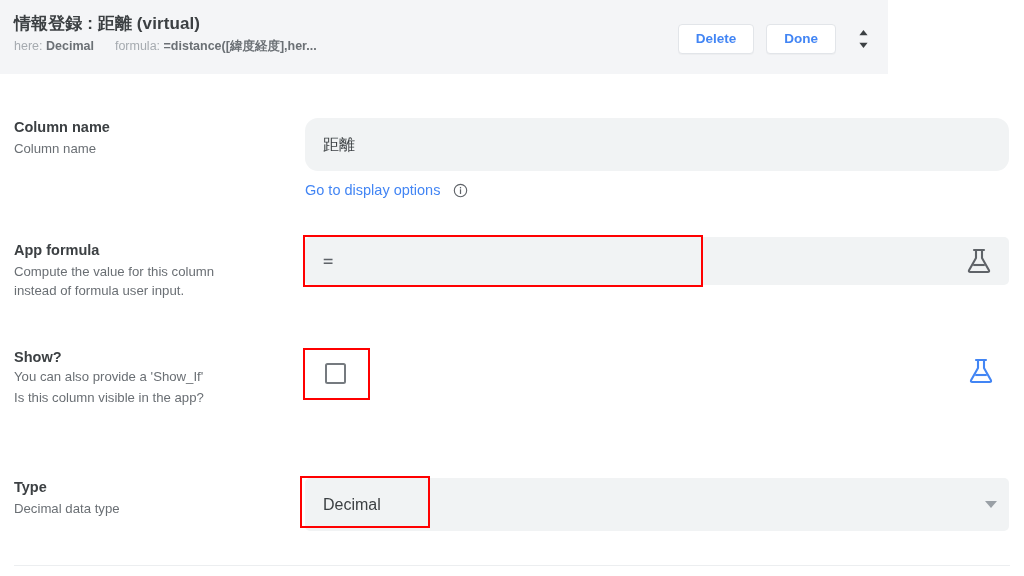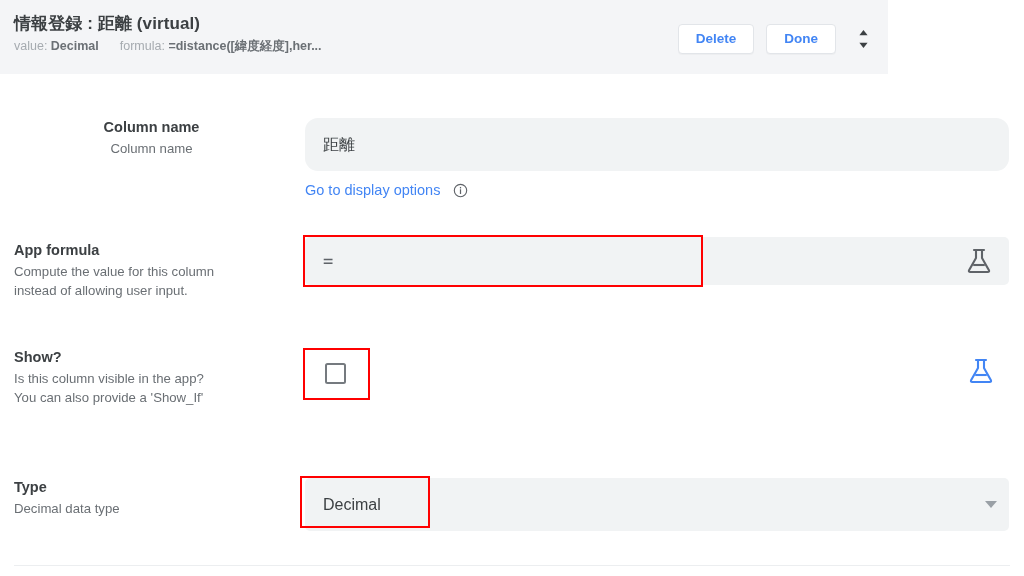--- a/index.html
+++ b/index.html
@@ -182,42 +182,42 @@
     font-family: "DejaVu Sans Mono", "Liberation Mono", monospace;
   }
 </style>
 </head>
 <body>
 
 <div class="header">
   <div class="header-titles">
     <div class="header-title">情報登録 : 距離 (virtual)</div>
     <div class="header-sub">
-      <span class="lbl">value:</span>
+      <span class="lbl">here:</span>
       <span class="val">Decimal</span>
       <span class="gap"></span>
       <span class="lbl">formula:</span>
       <span class="val">=distance([緯度経度],her...</span>
     </div>
   </div>
 
   <div class="header-actions">
     <button class="btn">Delete</button>
     <button class="btn">Done</button>
     <div class="expander">
       <svg width="13" height="22" viewBox="0 0 13 22" aria-hidden="true">
         <path d="M6.5 2 L10.6 7.2 L2.4 7.2 Z" fill="#3c4043"></path>
         <path d="M6.5 20 L10.6 14.8 L2.4 14.8 Z" fill="#3c4043"></path>
       </svg>
     </div>
   </div>
 </div>
 
 <div class="row" style="top:118px;">
-  <div class="label-col" style="top:0;text-align:center;">
+  <div class="label-col" style="top:0;">
     <div class="row-title">Column name</div>
     <div class="row-desc">Column name</div>
   </div>
   <div class="field" style="left:305px; top:0; width:704px; height:53px; display:flex; align-items:center; padding-left:18px;border-radius:13px;">
     <span class="field-text">距離</span>
   </div>
   <div class="link" style="left:305px; top:63px;">
     <span>Go to display options</span>
     <span class="info-icon">
       <svg width="15" height="15" viewBox="0 0 16 16" aria-hidden="true">
@@ -226,43 +226,43 @@
         <rect x="7.35" y="4.2" width="1.3" height="1.6" fill="#5f6368"></rect>
       </svg>
     </span>
   </div>
 </div>
 
 <div class="row" style="top:237px;">
   <div class="label-col" style="top:4px;">
     <div class="row-title">App formula</div>
     <div class="row-desc">Compute the value for this column</div>
-    <div class="row-desc" style="margin-top:0;">instead of allowing user input.</div>
+    <div class="row-desc" style="margin-top:0;">instead of formula user input.</div>
   </div>
 
   <div class="field" style="left:305px; top:0; width:704px; height:48px; display:flex; align-items:center; padding-left:18px;">
     <span class="mono" style="font-size:17px; color:#5f6368; margin-right:11px;">=</span>
   </div>
 
   <div class="redbox" style="left:303px; top:-2px; width:400px; height:52px;"></div>
 
   <div class="flask" style="left:966px; top:10px;">
     <svg width="26" height="28" viewBox="0 0 26 28" aria-hidden="true">
       <path d="M10 3 L10 11 L3.2 23 Q2.2 25 4.4 25 L21.6 25 Q23.8 25 22.8 23 L16 11 L16 3" fill="none" stroke="#5f6368" stroke-width="2.1" stroke-linejoin="round"></path>
       <line x1="8" y1="3" x2="18" y2="3" stroke="#5f6368" stroke-width="2.1" stroke-linecap="round"></line>
       <line x1="7.2" y1="18" x2="18.8" y2="18" stroke="#5f6368" stroke-width="2.1"></line>
     </svg>
   </div>
 </div>
 
 <div class="row" style="top:348px;">
   <div class="label-col" style="top:0;">
     <div class="row-title">Show?</div>
+    <div class="row-desc" style="margin-top:0;">You can also provide a 'Show_If'</div>
     <div class="row-desc">Is this column visible in the app?</div>
-    <div class="row-desc" style="margin-top:0;">You can also provide a 'Show_If'</div>
   </div>
 
   <div class="checkbox" style="left:325px; top:15px;"></div>
 
   <div class="redbox" style="left:303px; top:0px; width:67px; height:52px;"></div>
 
   <div class="flask" style="left:968px; top:9px;">
     <svg width="26" height="28" viewBox="0 0 26 28" aria-hidden="true">
       <path d="M10 3 L10 11 L3.2 23 Q2.2 25 4.4 25 L21.6 25 Q23.8 25 22.8 23 L16 11 L16 3" fill="none" stroke="#4285f4" stroke-width="2.1" stroke-linejoin="round"></path>
       <line x1="8" y1="3" x2="18" y2="3" stroke="#4285f4" stroke-width="2.1" stroke-linecap="round"></line>

